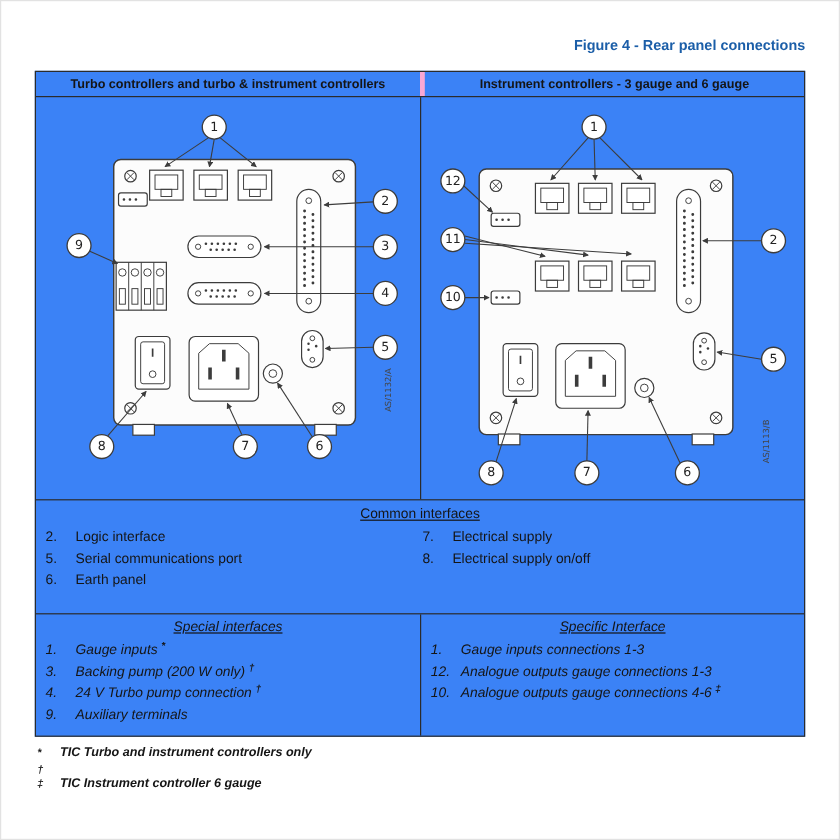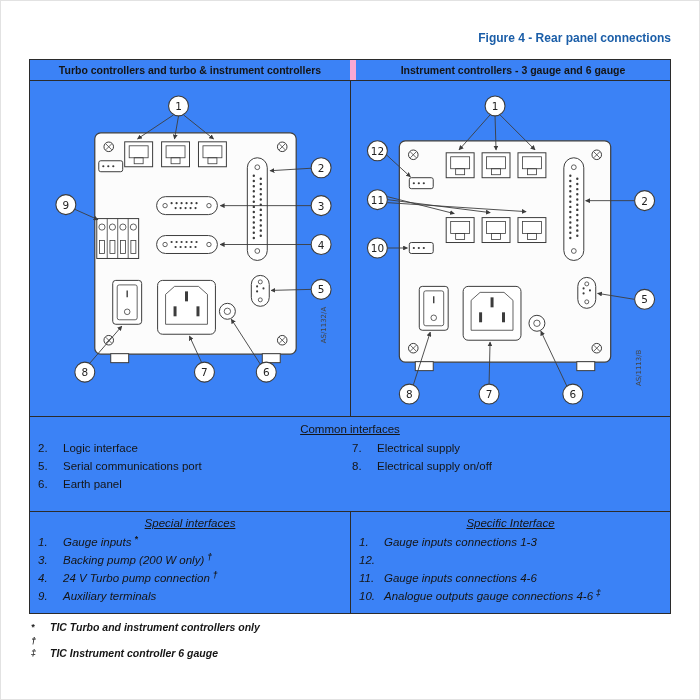--- a/index.html
+++ b/index.html
@@ -20,21 +20,21 @@
     font-size:12px;
     margin-bottom:14px;
   }
   .frame { border:1px solid #2b2b2b; background:#3b82f6; }
   .grid-2 { display:grid; grid-template-columns:1fr 1fr; }
   .hdr-row { border-bottom:1px solid #2b2b2b; }
   .hdr-cell {
     font-weight:bold; font-size:10.5px; text-align:center;
     padding:4px 1px; white-space:nowrap; overflow:hidden;
   }
-  .hdr-cell.right { border-left:6px solid #f9a8d4; }
+  .hdr-cell.right { border-left:4px solid #f9a8d4; }
   .diag-row { border-bottom:1px solid #2b2b2b; height:336px; }
   .diag-cell { position:relative; overflow:hidden; }
   .diag-cell.right { border-left:1px solid #2b2b2b; }
   .diag-cell svg { display:block; width:100%; height:100%; }
 
   .common { border-bottom:1px solid #2b2b2b; padding:3px 0 18px; }
   .sec-head { text-align:center; font-size:11.5px; margin:3px 0 4px; }
   .sec-head > span { text-decoration:underline; }
   .cols { padding:0 6px; }
   .item { display:flex; align-items:baseline; font-size:11.5px; padding:3px 2px; }
@@ -429,25 +429,21 @@
       <div class="sec-head">
         <span>Specific Interface</span>
       </div>
       <div class="item">
         <span class="num">1.</span>
         <span class="txt">Gauge inputs connections 1-3</span>
         <span class="sup"></span>
       </div>
       <div class="item">
         <span class="num">12.</span>
-        <span class="sup"></span>
-      </div>
-      <div class="item">
-        <span class="num">11.</span>
-        <span class="txt">Gauge inputs connections 4-6</span>
+        <span class="txt">Analogue outputs gauge connections 1-3</span>
         <span class="sup"></span>
       </div>
       <div class="item">
         <span class="num">10.</span>
         <span class="txt">Analogue outputs gauge connections 4-6</span>
         <span class="sup">‡</span>
       </div>
     </div>
   </div>
 </div>

